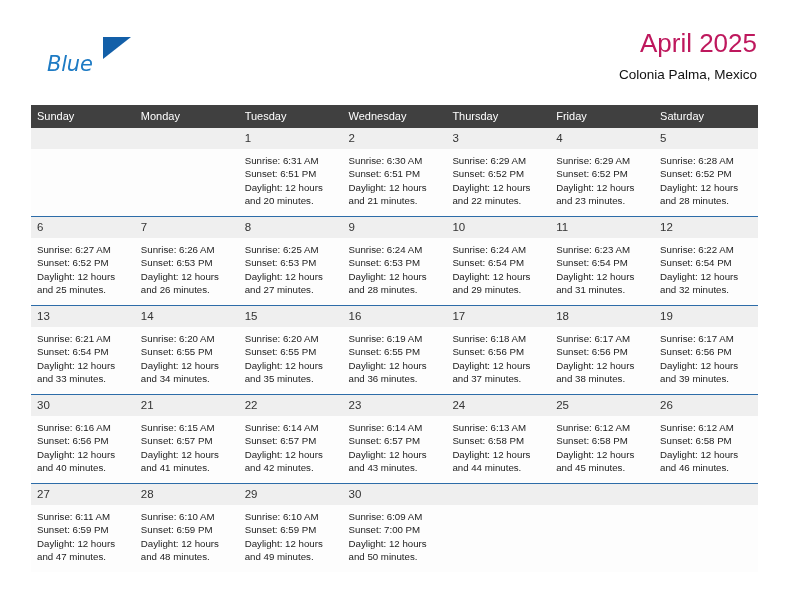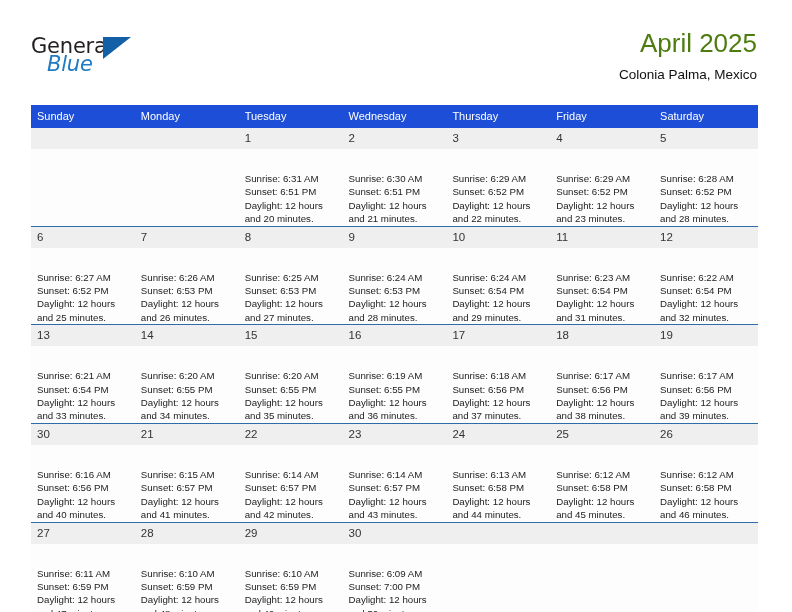--- a/index.html
+++ b/index.html
@@ -66,21 +66,21 @@
   }
   .title-block {
     position: absolute;
     right: 0;
     top: 0;
     text-align: right;
   }
   .cal-title {
     font-size: 26px;
     font-weight: normal;
-    color: #4d7c0f;
+    color: #be185d;
     line-height: 30px;
     white-space: nowrap;
   }
   .cal-subtitle {
     margin-top: 9px;
     font-size: 13.5px;
     font-weight: normal;
     color: #111111;
     line-height: 16px;
     white-space: nowrap;
@@ -89,21 +89,21 @@
   
   .calendar {
     position: absolute;
     left: 31px;
     top: 105px;
     width: 727px;
     border-collapse: collapse;
     table-layout: fixed;
   }
   .calendar th {
-    background: #1d4ed8;
+    background: #404040;
     color: #ffffff;
     font-size: 11px;
     font-weight: normal;
     text-align: left;
     padding: 5px 0 6px 6px;
     height: 11px;
     border: none;
   }
   .calendar td {
     vertical-align: top;
@@ -118,41 +118,40 @@
   }
   .daynum {
     background: #efefef;
     font-size: 11.5px;
     color: #333333;
     padding: 4px 0 4px 6px;
     height: 13px;
     line-height: 13px;
   }
   .cellbody {
-    padding: 23px 4px 0 6px;
+    padding: 5px 4px 0 6px;
     font-size: 9.7px;
     line-height: 13.4px;
     color: #222222;
   }
   .cellbody div {
     white-space: nowrap;
   }
   td.empty .daynum {
     background: #efefef;
   }
 </style>
 </head>
 <body>
 
 <div class="page">
 
   <div class="header">
 
     <div class="logo">
-      <span class="logo-general">General</span>
       <span class="logo-triangle"></span>
       <span class="logo-blue">Blue</span>
     </div>
 
     <div class="title-block">
       <div class="cal-title">April 2025</div>
       <div class="cal-subtitle">Colonia Palma, Mexico</div>
     </div>
 
   </div>

